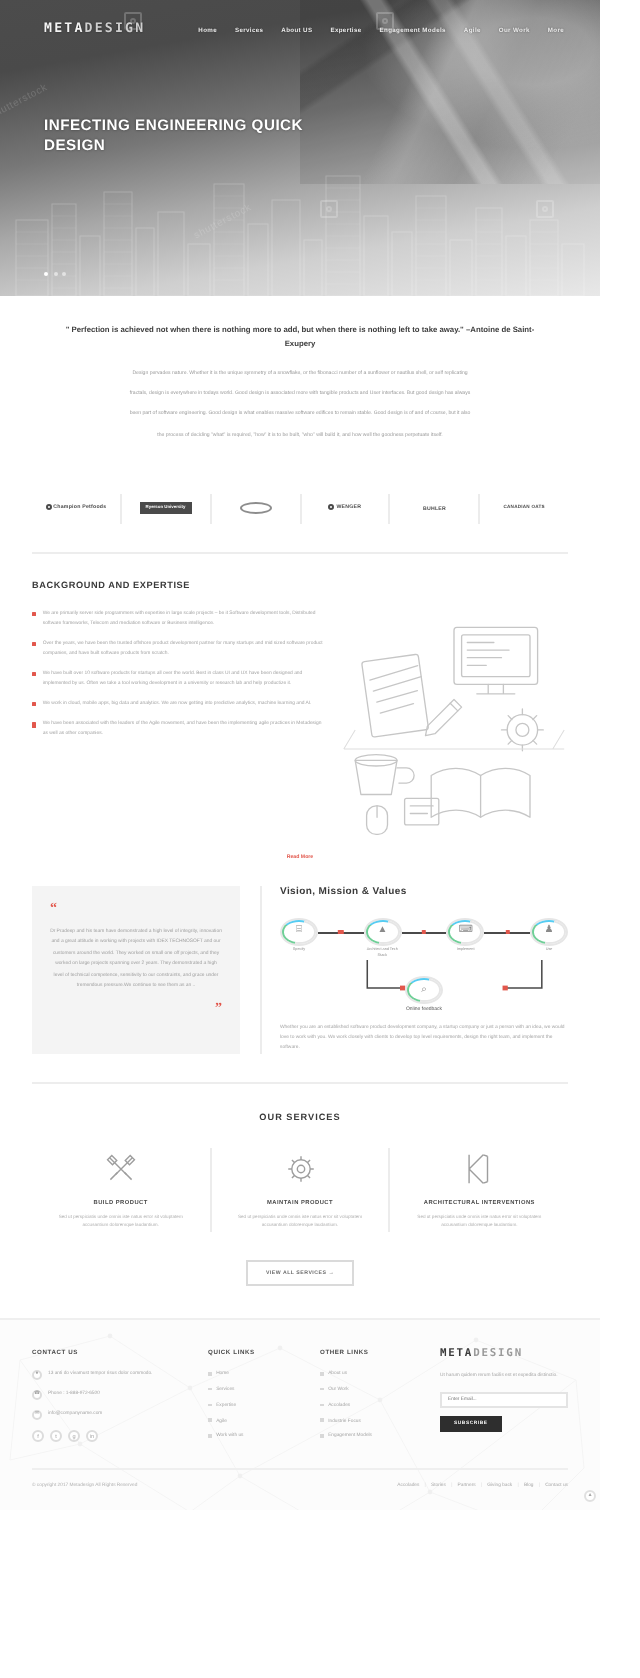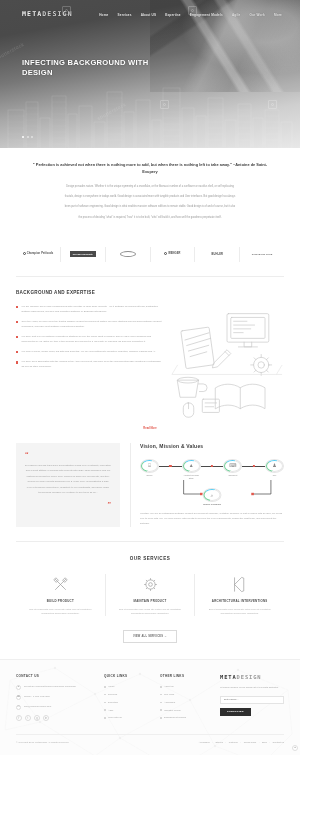--- a/index.html
+++ b/index.html
@@ -316,21 +316,21 @@
         <a href="#">About US</a>
         <a href="#">Expertise</a>
         <a href="#">Engagement Models</a>
         <a href="#">Agile</a>
         <a href="#">Our Work</a>
         <a href="#">More</a>
       </div>
     </nav>
 
     <div class="hero-copy">
-      <h1>INFECTING BACKGROUND WITH DESIGN</h1>
+      <h1>INFECTING ENGINEERING QUICK DESIGN</h1>
     </div>
 
     <div class="hero-dots">
       <i class="on"></i>
       <i></i>
       <i></i>
     </div>
   </header>
 
   <section class="quote-band">

